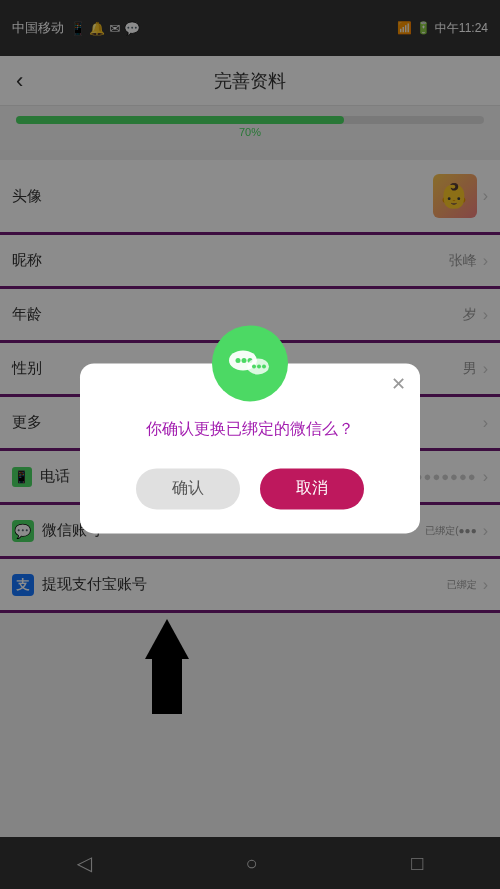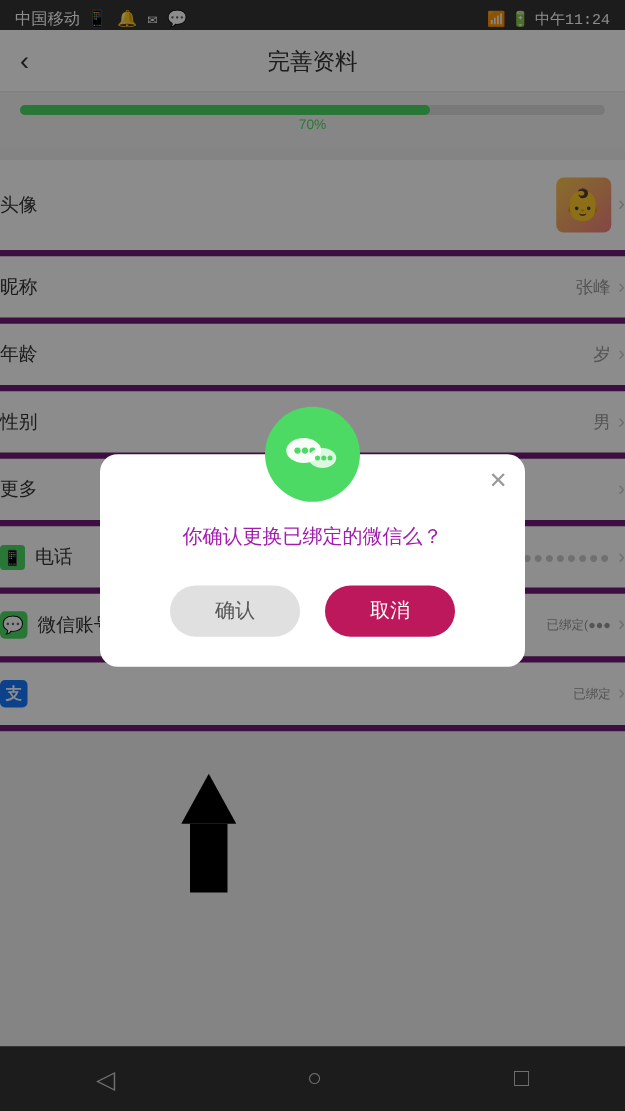--- a/index.html
+++ b/index.html
@@ -8,28 +8,27 @@
       height: 889px;
       background: #f0f0f0;
       font-family: 'PingFang SC', 'Microsoft YaHei', sans-serif;
       overflow: hidden;
       position: relative;
     }
 
     
     .status-bar {
       background: #333;
-      height: 24px;
-      display: flex;
-      align-items: flex-end;
+      height: 56px;
+      display: flex;
+      align-items: center;
       justify-content: space-between;
       padding: 0 12px;
       color: white;
       font-size: 13px;
-      font-family: Liberation Mono, monospace;
     }
     .status-left { display: flex; align-items: center; gap: 6px; }
     .status-right { display: flex; align-items: center; gap: 4px; font-size: 12px; }
 
     
     .header {
       background: #fff;
       height: 50px;
       display: flex;
       align-items: center;
@@ -84,22 +83,22 @@
 
     
     .profile-list {
       background: #fff;
       margin-top: 10px;
     }
     .list-item {
       display: flex;
       align-items: center;
       justify-content: space-between;
-      padding: 14px 0;
-      border-bottom: 5px solid #701a75;
+      padding: 14px 12px;
+      border-bottom: 3px solid #701a75;
       min-height: 54px;
     }
     .list-item-left {
       font-size: 15px;
       color: #333;
       display: flex;
       align-items: center;
       gap: 8px;
     }
     .list-item-right {
@@ -388,20 +387,21 @@
     </div>
     <div class="list-item-right">
       <span class="bound-text">已绑定(●●●</span>
       <span class="chevron">›</span>
     </div>
   </div>
 
   <div class="list-item">
     <div class="list-item-left">
       <div class="icon-alipay" style="font-size:13px; font-weight:bold;">支</div>
+      <span>提现支付宝账号</span>
     </div>
     <div class="list-item-right">
       <span class="bound-text">已绑定</span>
       <span class="chevron">›</span>
     </div>
   </div>
 
 </div>
 
 <div class="bottom-nav">

